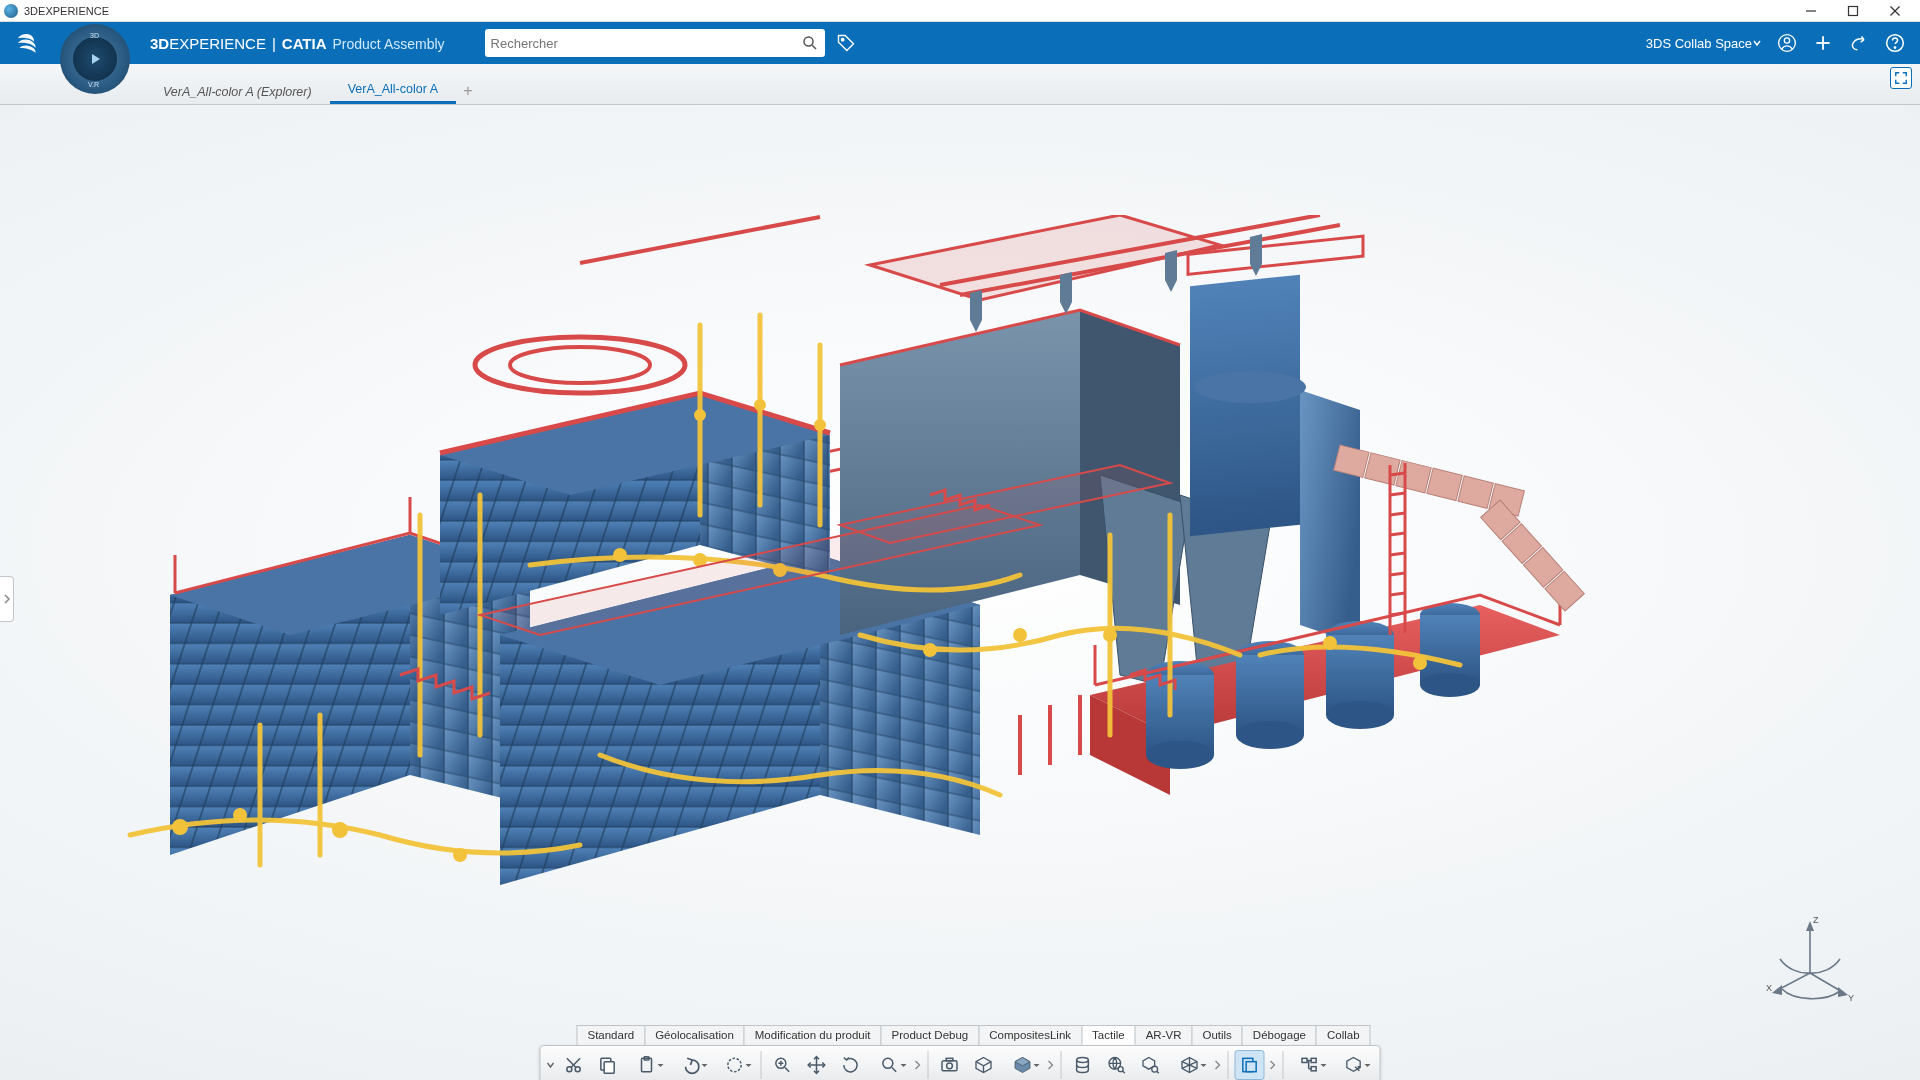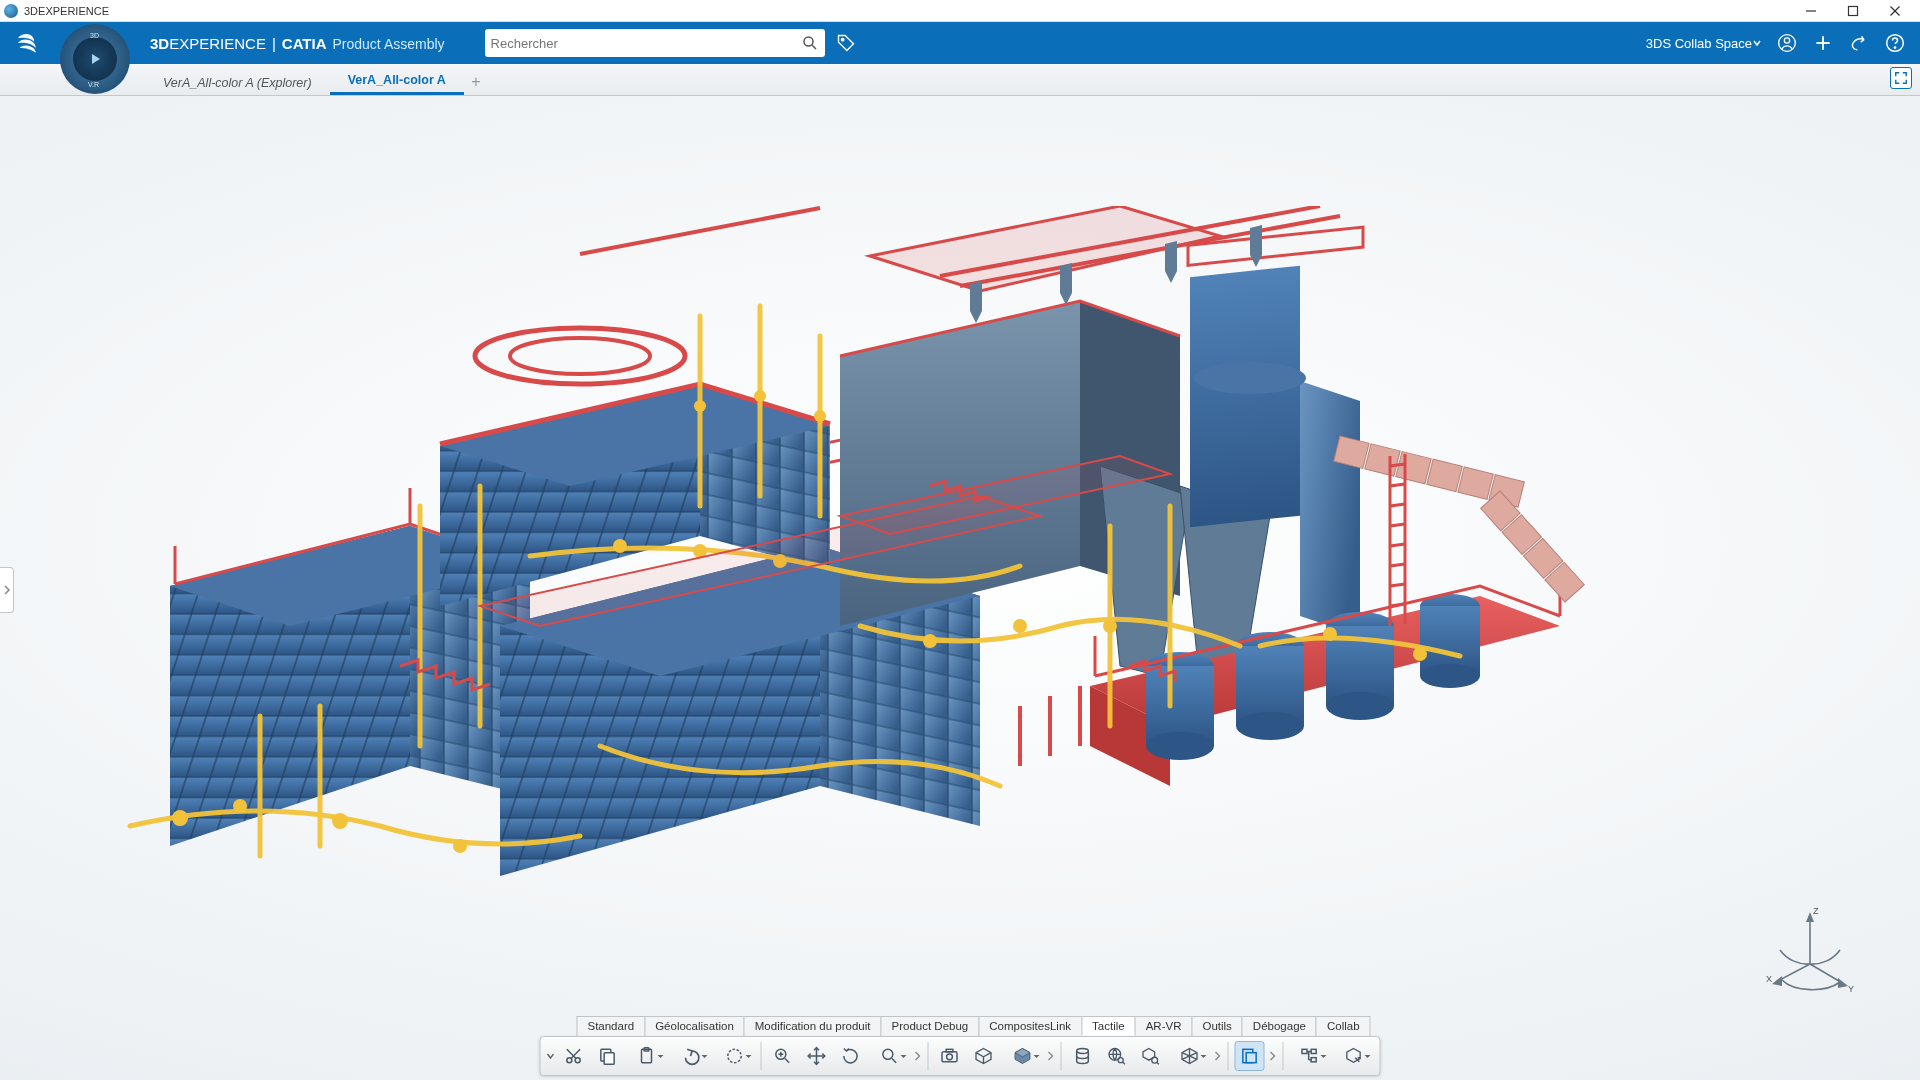--- a/index.html
+++ b/index.html
@@ -30,23 +30,23 @@
 .search-box { display:flex; align-items:center; background:#fff; border-radius:3px; height:28px; width:340px; padding:0 6px; }
 .search-box input { flex:1; border:none; outline:none; font-size:13px; color:#555; background:transparent; }
 .search-box .sicon { width:18px; height:18px; color:#555; }
 .tag-btn { margin-left: 10px; width: 22px; height: 22px; }
 .header-right { margin-left: auto; display: flex; align-items: center; gap: 14px; padding-right: 6px; }
 .space-sel { font-size: 13px; display:flex; align-items:center; cursor:pointer; }
 .hicon { width: 22px; height: 22px; display:flex; align-items:center; justify-content:center; cursor:pointer; color:#fff; }
 .hicon svg { width: 20px; height: 20px; }
 
 
-.tabstrip { height: 32px; background: linear-gradient(#f4f6f8, #e8ecef); display:flex; align-items:flex-end; padding-left: 145px; border-bottom:1px solid #c4c8cc; font-size: 12.5px; position:relative; }
+.tabstrip { height: 41px; background: linear-gradient(#f4f6f8, #e8ecef); display:flex; align-items:flex-end; padding-left: 145px; border-bottom:1px solid #c4c8cc; font-size: 12.5px; position:relative; }
 .tab { padding: 6px 18px 5px; color:#555; cursor:pointer; font-style: italic; }
-.tab.active { color:#0a6fb8; font-weight: bold; border-bottom: 3px solid #0a6fb8; font-style: normal; }
+.tab.active { color:#0a6fb8; font-weight: normal; border-bottom: 3px solid #0a6fb8; font-style: normal; }
 .tab-add { width: 24px; text-align:center; color:#999; cursor:pointer; font-size: 16px; padding-bottom:4px; }
 .fullscreen-btn { position:absolute; right:8px; top:3px; width:22px; height:22px; border:1px solid #0a6fb8; border-radius:3px; display:flex; align-items:center; justify-content:center; background:#fff; cursor:pointer; }
 .fullscreen-btn svg { width:14px; height:14px; stroke:#0a6fb8; }
 
 
 .canvas { position: relative; height: calc(1080px - 22px - 42px - 28px); background: radial-gradient(ellipse 140% 110% at 50% 45%, #ffffff 0%, #edf1f4 55%, #d9e0e6 100%); overflow:hidden; }
 .expand-handle { position:absolute; left:0; top:50%; transform:translateY(-50%); width:14px; height:46px; background:#fff; border:1px solid #c0c6cc; border-left:none; border-radius:0 4px 4px 0; display:flex; align-items:center; justify-content:center; cursor:pointer; }
 .expand-handle svg { width:8px; height:12px; stroke:#888; }
 
 .model { position:absolute; left: 60px; top: 110px; width: 1830px; height: 760px; }

